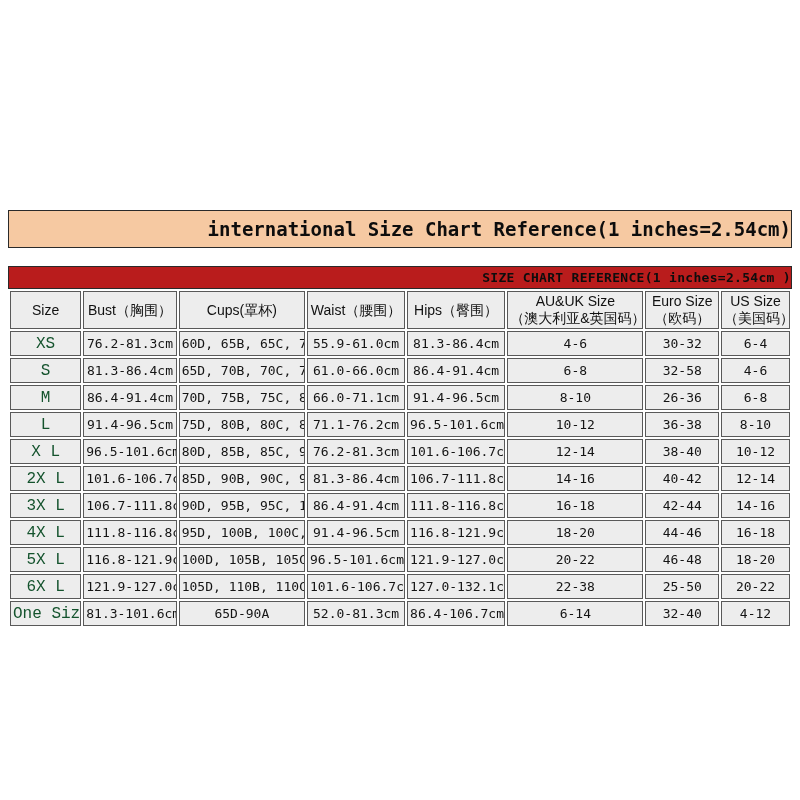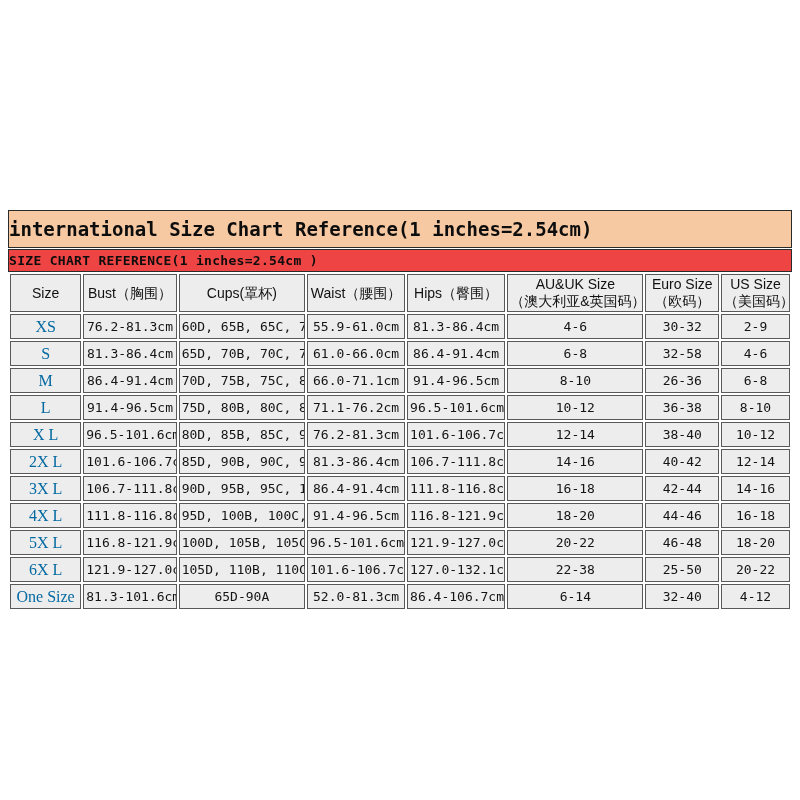--- a/index.html
+++ b/index.html
@@ -3,28 +3,28 @@
 <meta charset="utf-8">
 <style>
   html,body{margin:0;padding:0;}
   body{
     width:800px;height:800px;background:#ffffff;position:relative;
     font-family:"Liberation Sans",sans-serif;color:#111;
   }
   .sheet{position:absolute;left:8px;right:8px;top:210px;}
   .title-bar{
     border:1px solid #2a2a2a;background:#f6c9a2;
-    height:36px;line-height:36px;text-align:left;
+    height:36px;line-height:36px;text-align:right;
     font-family:"DejaVu Sans Mono","Liberation Mono",monospace;
     font-weight:bold;font-size:19px;color:#0d0d0d;
     white-space:nowrap;overflow:hidden;
   }
   .banner{
-    margin-top:1px;border:1px solid #2a2a2a;background:#ef4444;
-    height:21px;line-height:21px;text-align:left;
+    margin-top:18px;border:1px solid #2a2a2a;background:#b91c1c;
+    height:21px;line-height:21px;text-align:right;
     font-family:"DejaVu Sans Mono","Liberation Mono",monospace;
     font-weight:bold;font-size:13px;color:#0d0d0d;letter-spacing:0.3px;
     white-space:nowrap;overflow:hidden;
   }
   table.size-chart{
     width:100%;border-collapse:separate;border-spacing:2px;
     table-layout:fixed;background:#ffffff;
   }
   .size-chart th,.size-chart td{
     background:#ededed;border:1px solid #595959;
@@ -35,22 +35,22 @@
     height:34px;font-size:14px;font-weight:normal;
     font-family:"Liberation Sans",sans-serif;
   }
   .size-chart th .h-line{line-height:17px;}
   .size-chart td{
     height:21px;
     font-family:"DejaVu Sans Mono","Liberation Mono",monospace;
     font-size:13px;color:#141414;
   }
   .size-chart td.size-col{
-    font-family:Liberation Serif, serif;
-    font-size:16px;color:#0369a1;
+    font-family:Liberation Mono, monospace;
+    font-size:16px;color:#14532d;
   }
 </style>
 </head>
 <body>
 
 <div class="sheet">
   <div class="title-bar">international Size Chart Reference(1 inches=2.54cm)</div>
   <div class="banner">SIZE CHART REFERENCE(1 inches=2.54cm )</div>
   <table class="size-chart">
     <colgroup id="chart-colgroup">
@@ -96,21 +96,21 @@
     </thead>
     <tbody id="table-body">
         <tr>
           <td class="size-col">XS</td>
           <td>76.2-81.3cm</td>
           <td>60D, 65B, 65C, 70A</td>
           <td>55.9-61.0cm</td>
           <td>81.3-86.4cm</td>
           <td>4-6</td>
           <td>30-32</td>
-          <td>2-9</td>
+          <td>6-4</td>
         </tr>
         <tr>
           <td class="size-col">S</td>
           <td>81.3-86.4cm</td>
           <td>65D, 70B, 70C, 75A</td>
           <td>61.0-66.0cm</td>
           <td>86.4-91.4cm</td>
           <td>6-8</td>
           <td>32-58</td>
           <td>4-6</td>

